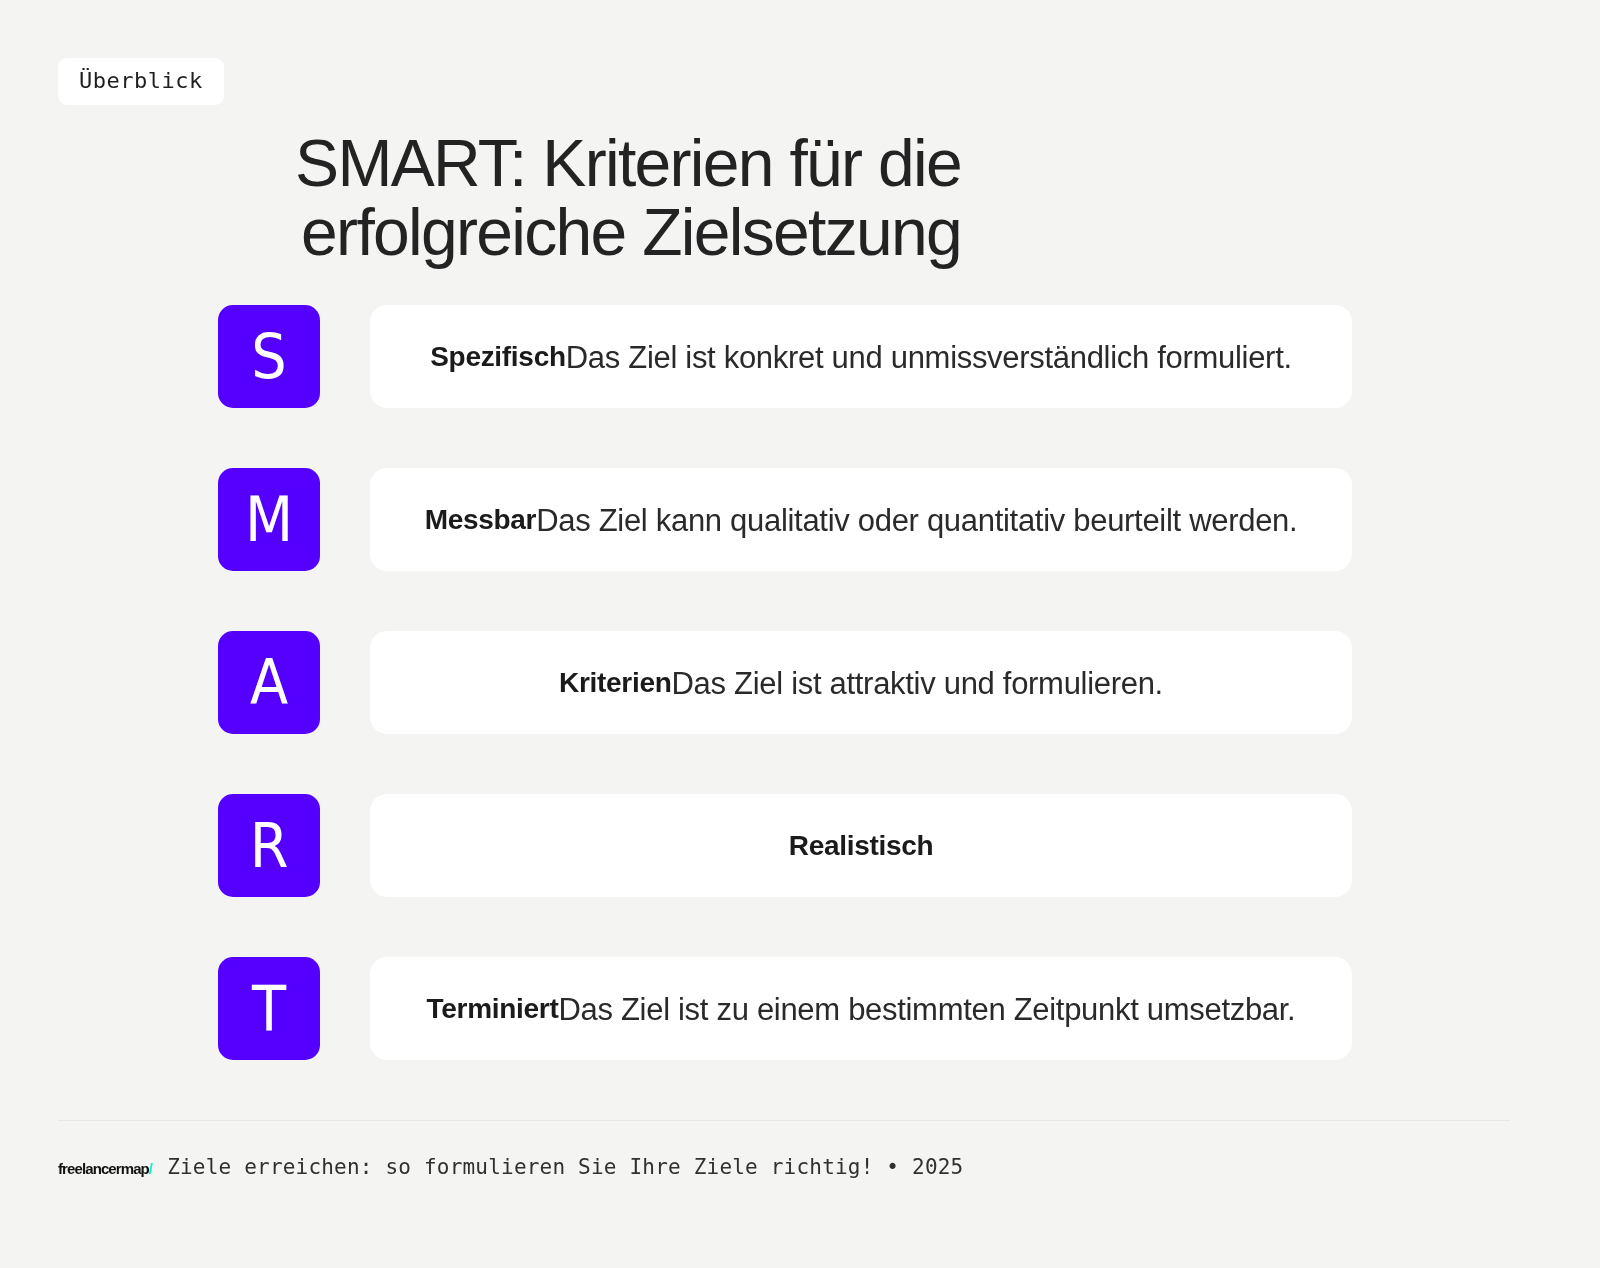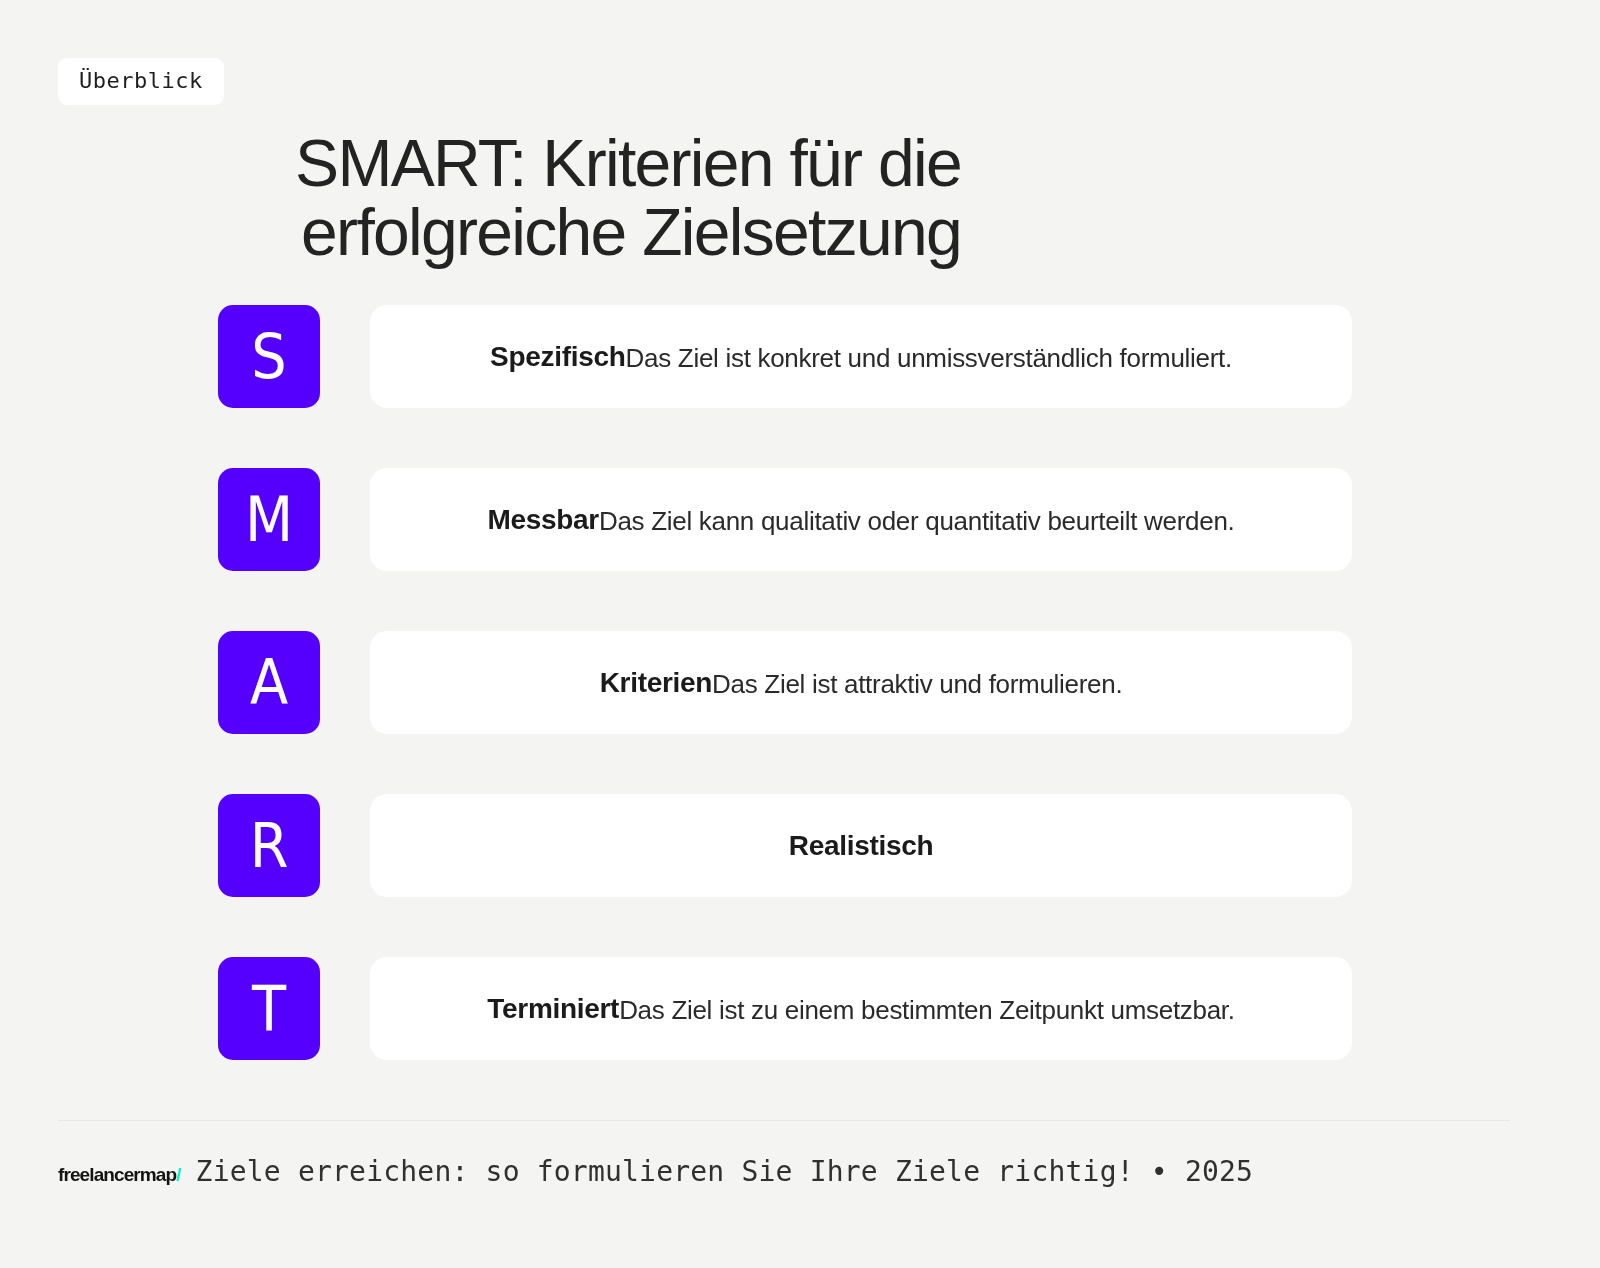--- a/index.html
+++ b/index.html
@@ -96,21 +96,21 @@
   }
   .card-title {
     font-size: 28px;
     font-weight: bold;
     line-height: 1.25;
     letter-spacing: -0.3px;
     color: #1b1b1b;
   }
   .card-desc {
     margin-top: 4px;
-    font-size: 26px;
+    font-size: 31px;
     font-weight: normal;
     line-height: 1.3;
     letter-spacing: -0.3px;
     color: #2a2a2a;
   }
 
   
   .divider {
     position: absolute;
     left: 58px;
@@ -120,34 +120,34 @@
     background: #e6e6e4;
   }
   .footer {
     position: absolute;
     left: 58px;
     top: 1155px;
     display: flex;
     align-items: baseline;
   }
   .logo {
-    font-size: 19px;
+    font-size: 15px;
     font-weight: bold;
     letter-spacing: -0.9px;
     color: #141414;
     white-space: nowrap;
   }
   .logo .slash {
     color: #00f5cd;
     font-weight: bold;
   }
   .footer-text {
     margin-left: 15px;
     font-family: "DejaVu Sans Mono", "Liberation Mono", monospace;
-    font-size: 28px;
+    font-size: 21px;
     letter-spacing: 0.2px;
     color: #303030;
     white-space: nowrap;
   }
 </style>
 </head>
 <body>
 
 <div class="page">
 

